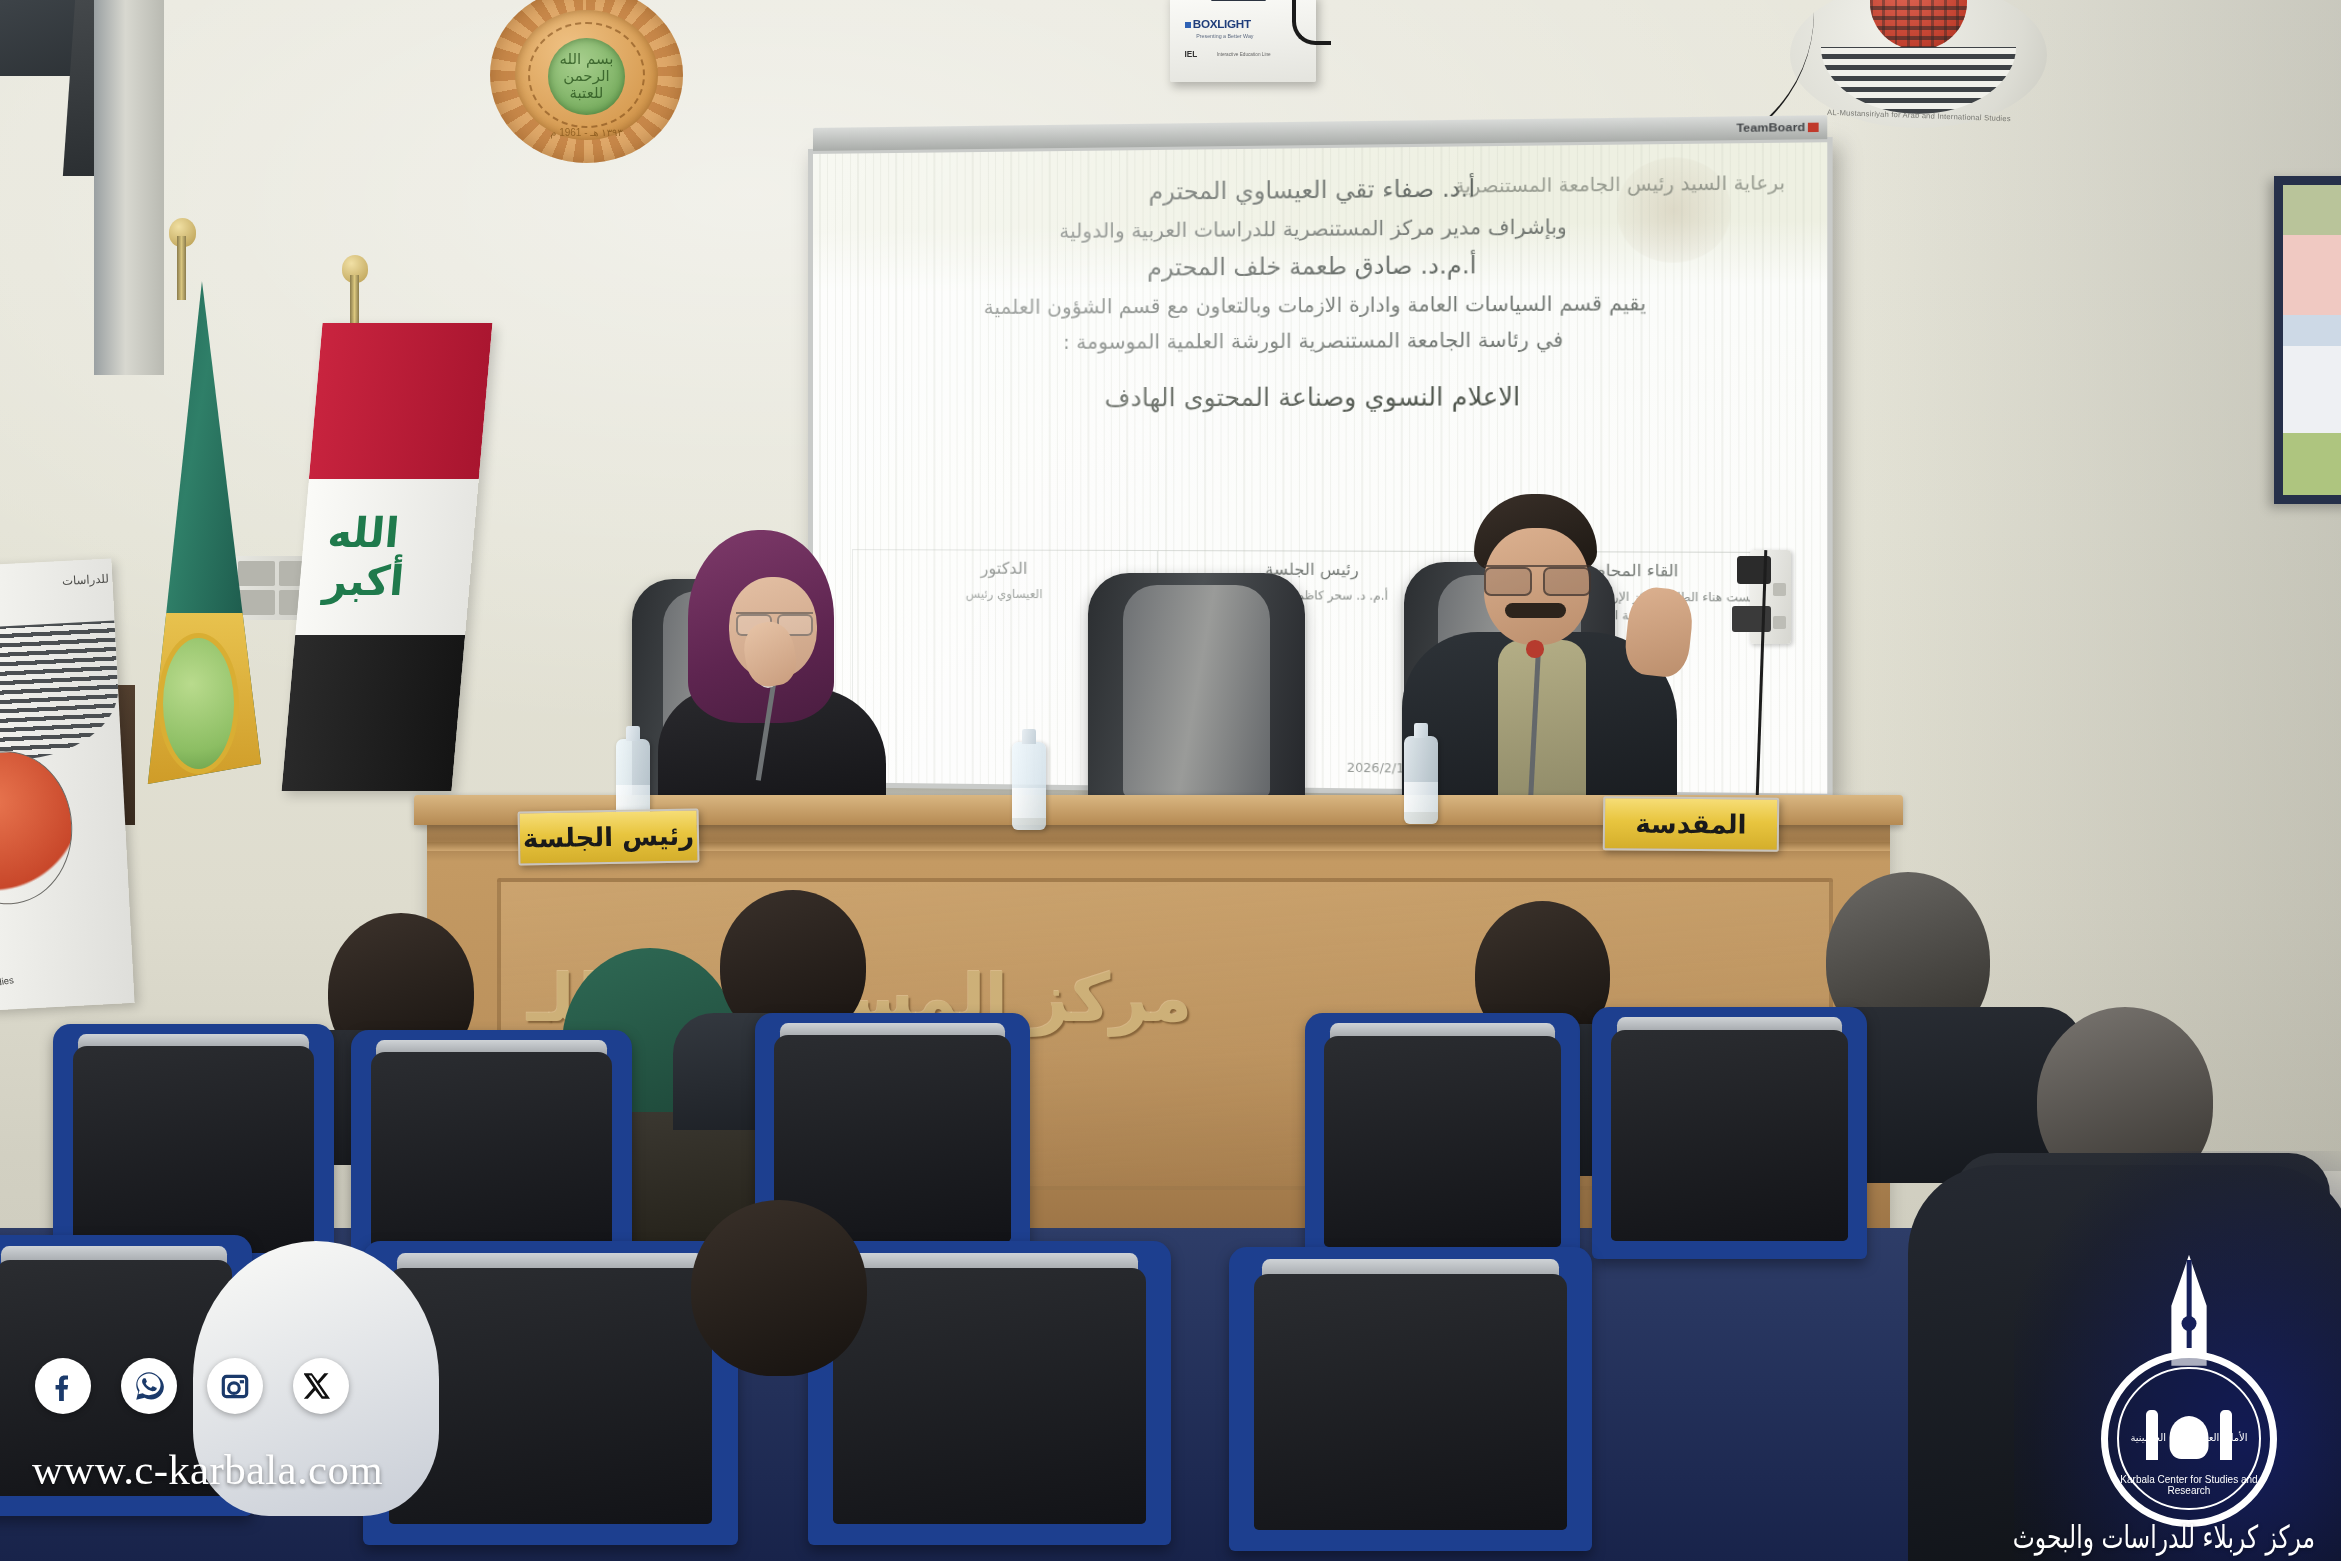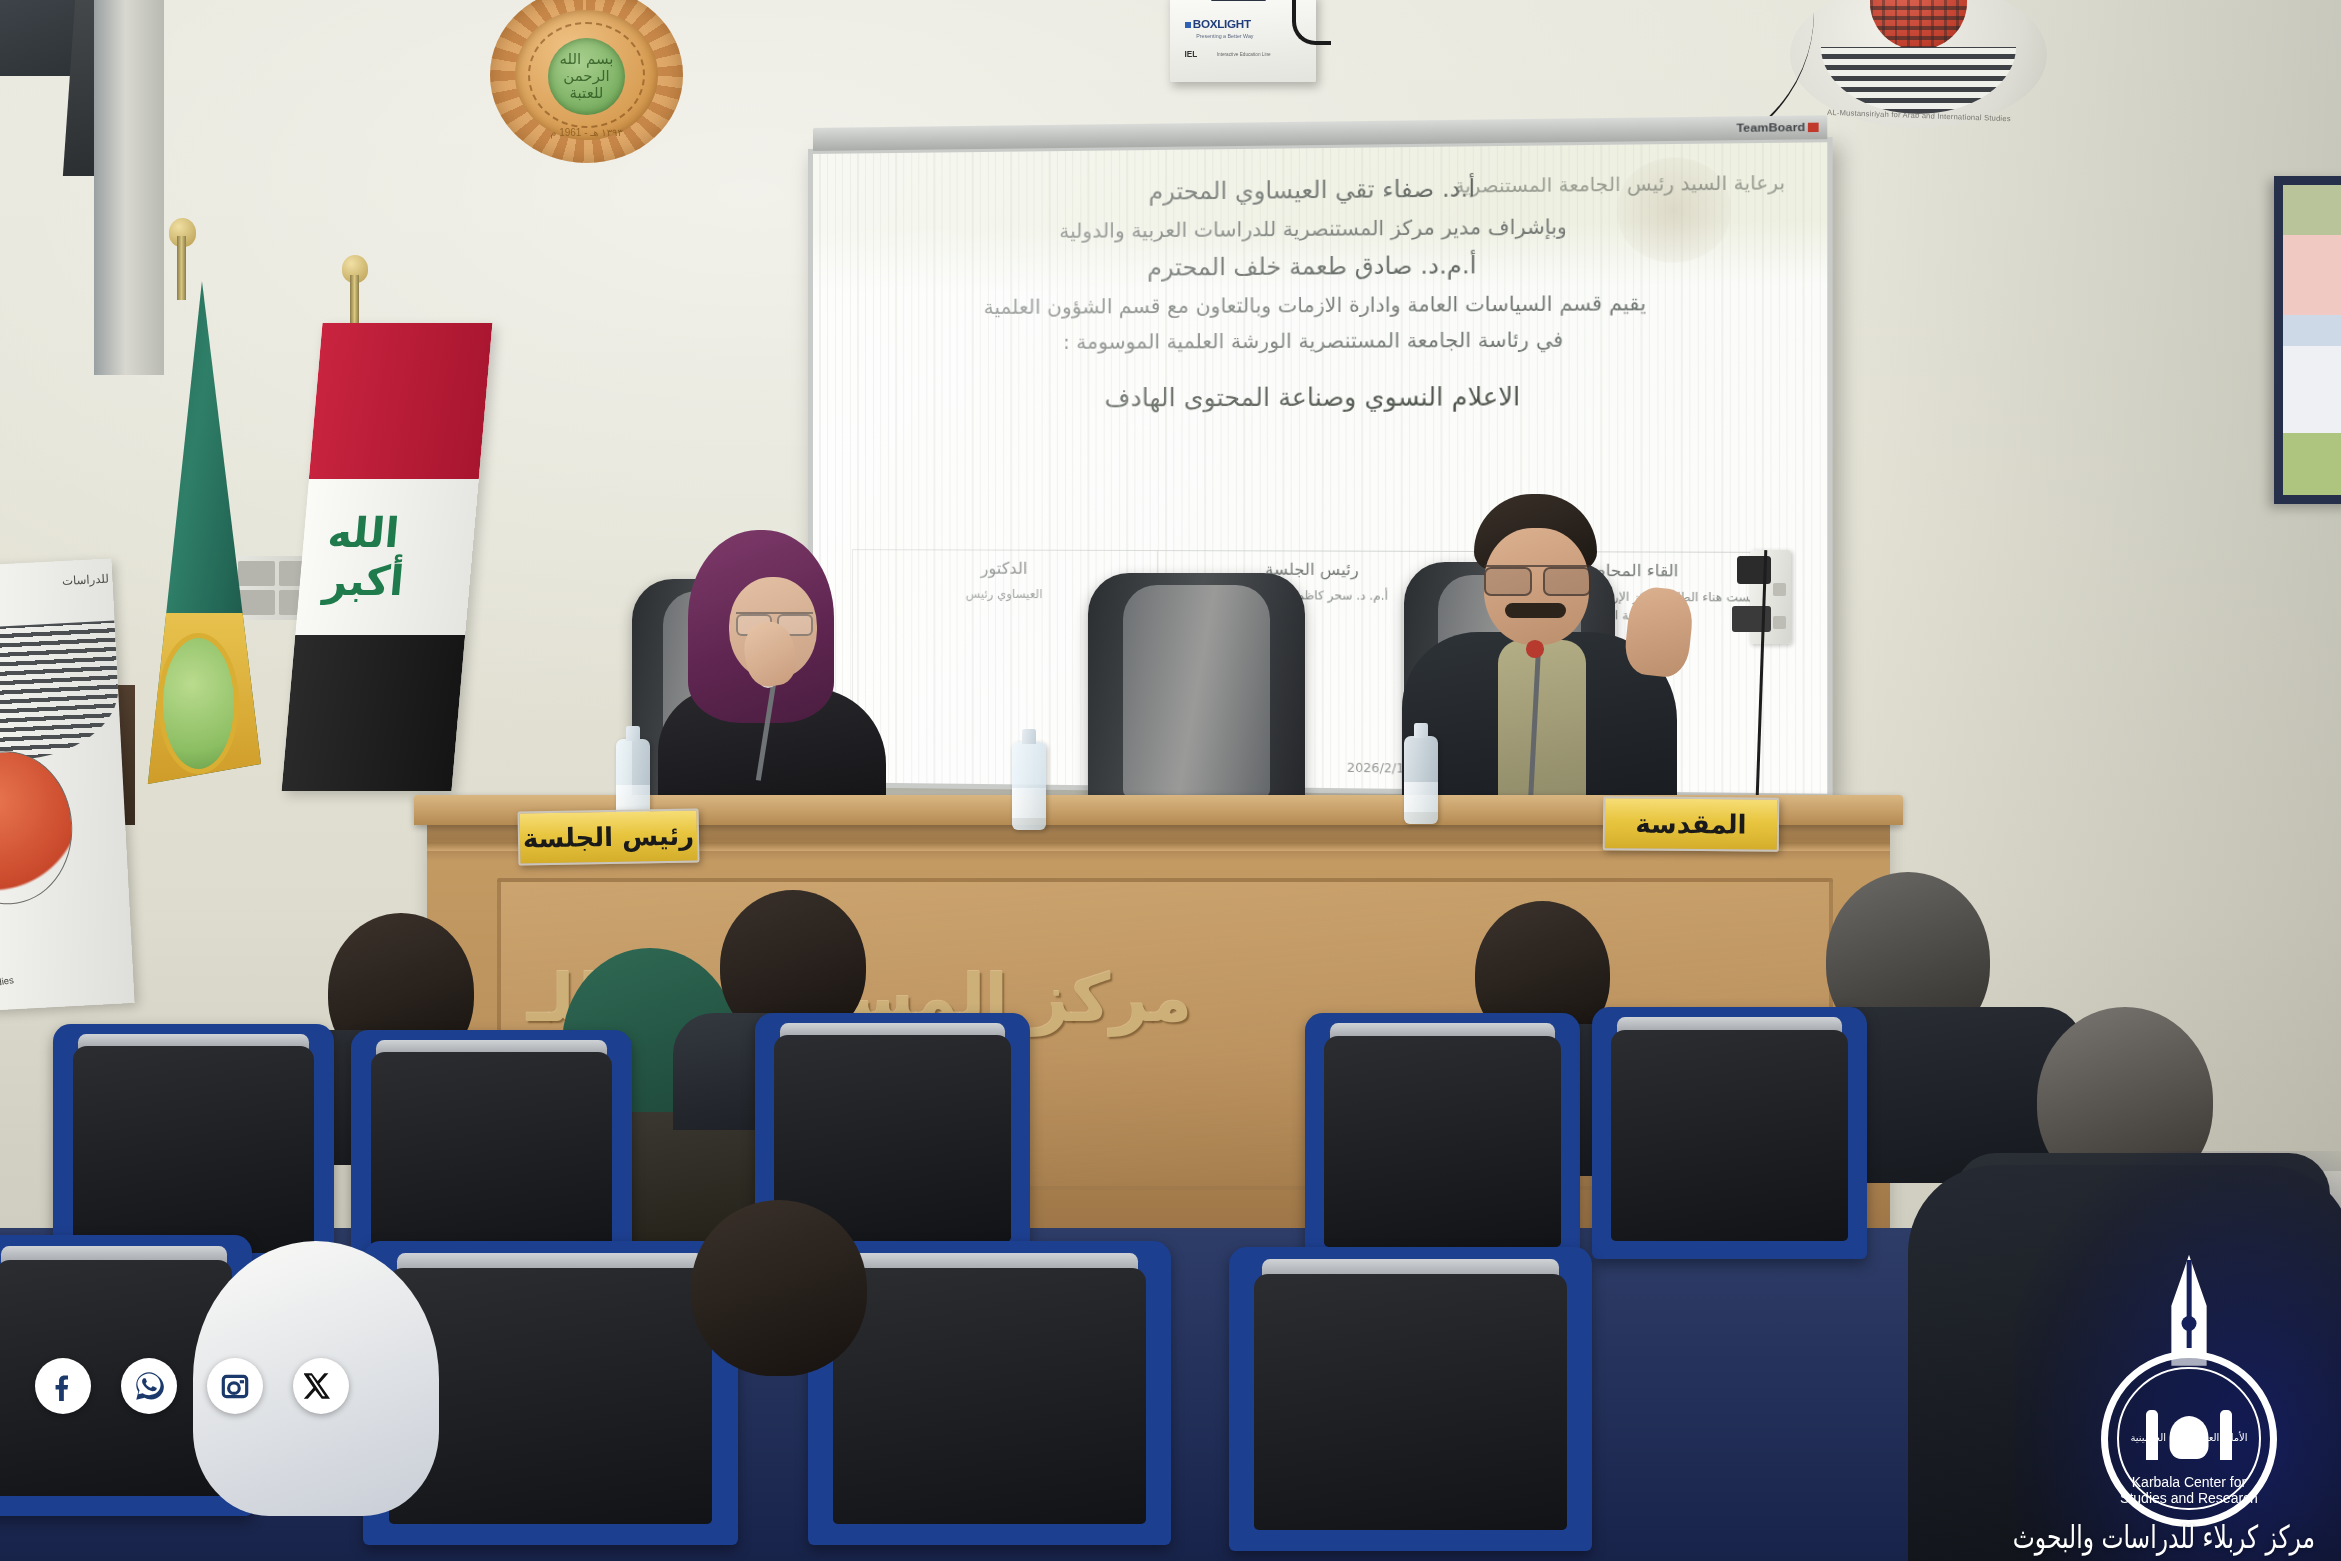--- a/index.html
+++ b/index.html
@@ -582,21 +582,21 @@
     position:absolute;top:3.5px;width:11.7px;height:50px;background:#fff;border-radius:4.7px 4.7px 0 0;
   }
   .kcsr .min.l{left:1.2px;}
   .kcsr .min.r{right:1.2px;}
   .kcsr .arabic-ar{
     position:absolute;left:6%;top:46%;width:88%;text-align:center;
     color:#fff;font-size:10px;font-family:"DejaVu Sans",sans-serif;direction:rtl;
   }
   .kcsr .arabic-en{
     position:absolute;left:6%;top:72%;width:88%;text-align:center;
-    color:#fff;font-size:14px;font-family:"Liberation Sans",sans-serif;
+    color:#fff;font-size:10px;font-family:"Liberation Sans",sans-serif;
   }
   .kcsr .swash{
     position:absolute;left:0;bottom:0;width:100%;text-align:center;
     color:#fff;font-size:23.4px;font-family:"DejaVu Sans",sans-serif;direction:rtl;
     text-shadow:0 1.2px 3.5px rgba(0,0,0,.4);white-space:nowrap;
     transform:scaleY(1.35);
   }
   .kcsr-glow{
     position:absolute;right:0;bottom:0;width:328px;height:410px;
     background:radial-gradient(ellipse at 70% 70%, rgba(20,30,100,.88), rgba(12,18,62,.2) 65%, transparent 78%);
@@ -865,20 +865,21 @@
         <rect x="20.5" y="10.5" width="4" height="3" fill="#1b3a6b"></rect>
       </svg>
     </div>
     <div class="sicon" title="X">
       <svg viewBox="0 0 32 32" aria-hidden="true">
           <path fill="#111" d="M19.1 4h3.9l-8.5 9.7L24.5 28h-7.8l-6.1-8-7 8H-.3l9.1-10.4L-.6 4h8l5.5 7.3L19.1 4zm-1.4 21.6h2.2L6.8 6.2H4.5l13.2 19.4z"></path>
         </svg>
     </div>
   </div>
 
+  <div class="siteurl">www.c-karbala.com</div>
 
   <div class="kcsr-glow"></div>
   <div class="kcsr">
     <div class="pen"></div>
     <div class="nib"></div>
     <div class="nibdot"></div>
     <div class="circle">
       <div class="circle2"></div>
       <div class="shrine">
         <div class="min l"></div>

